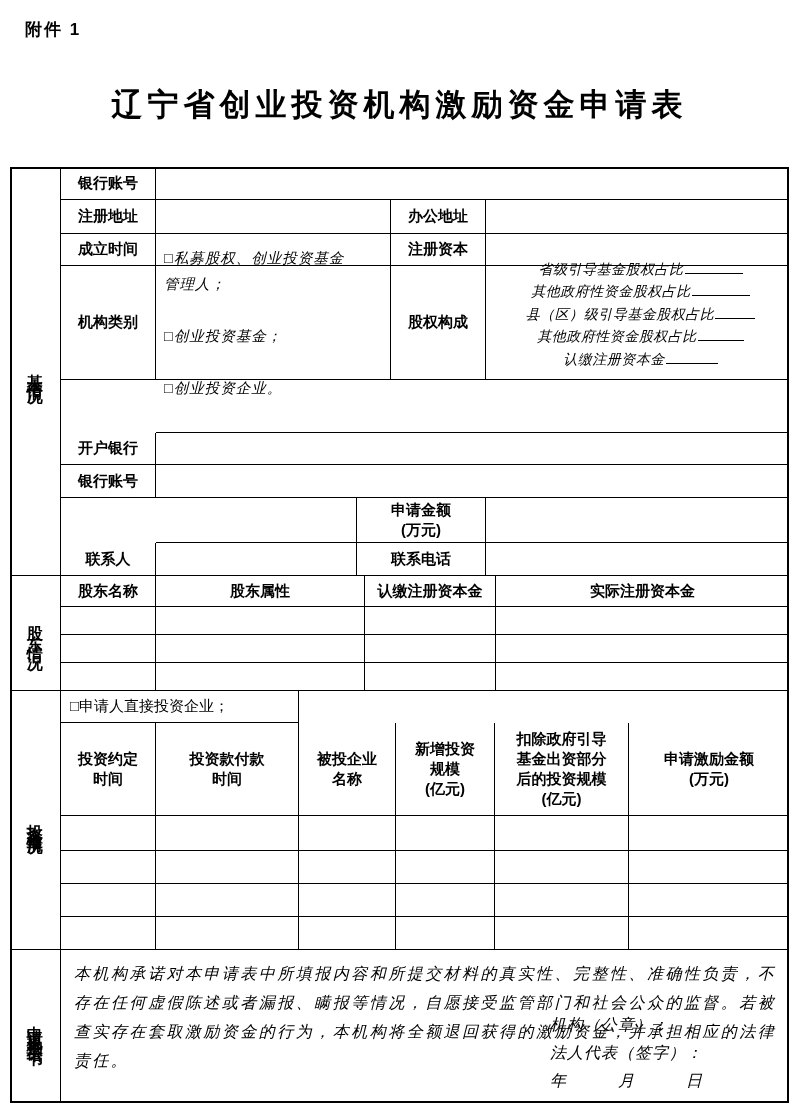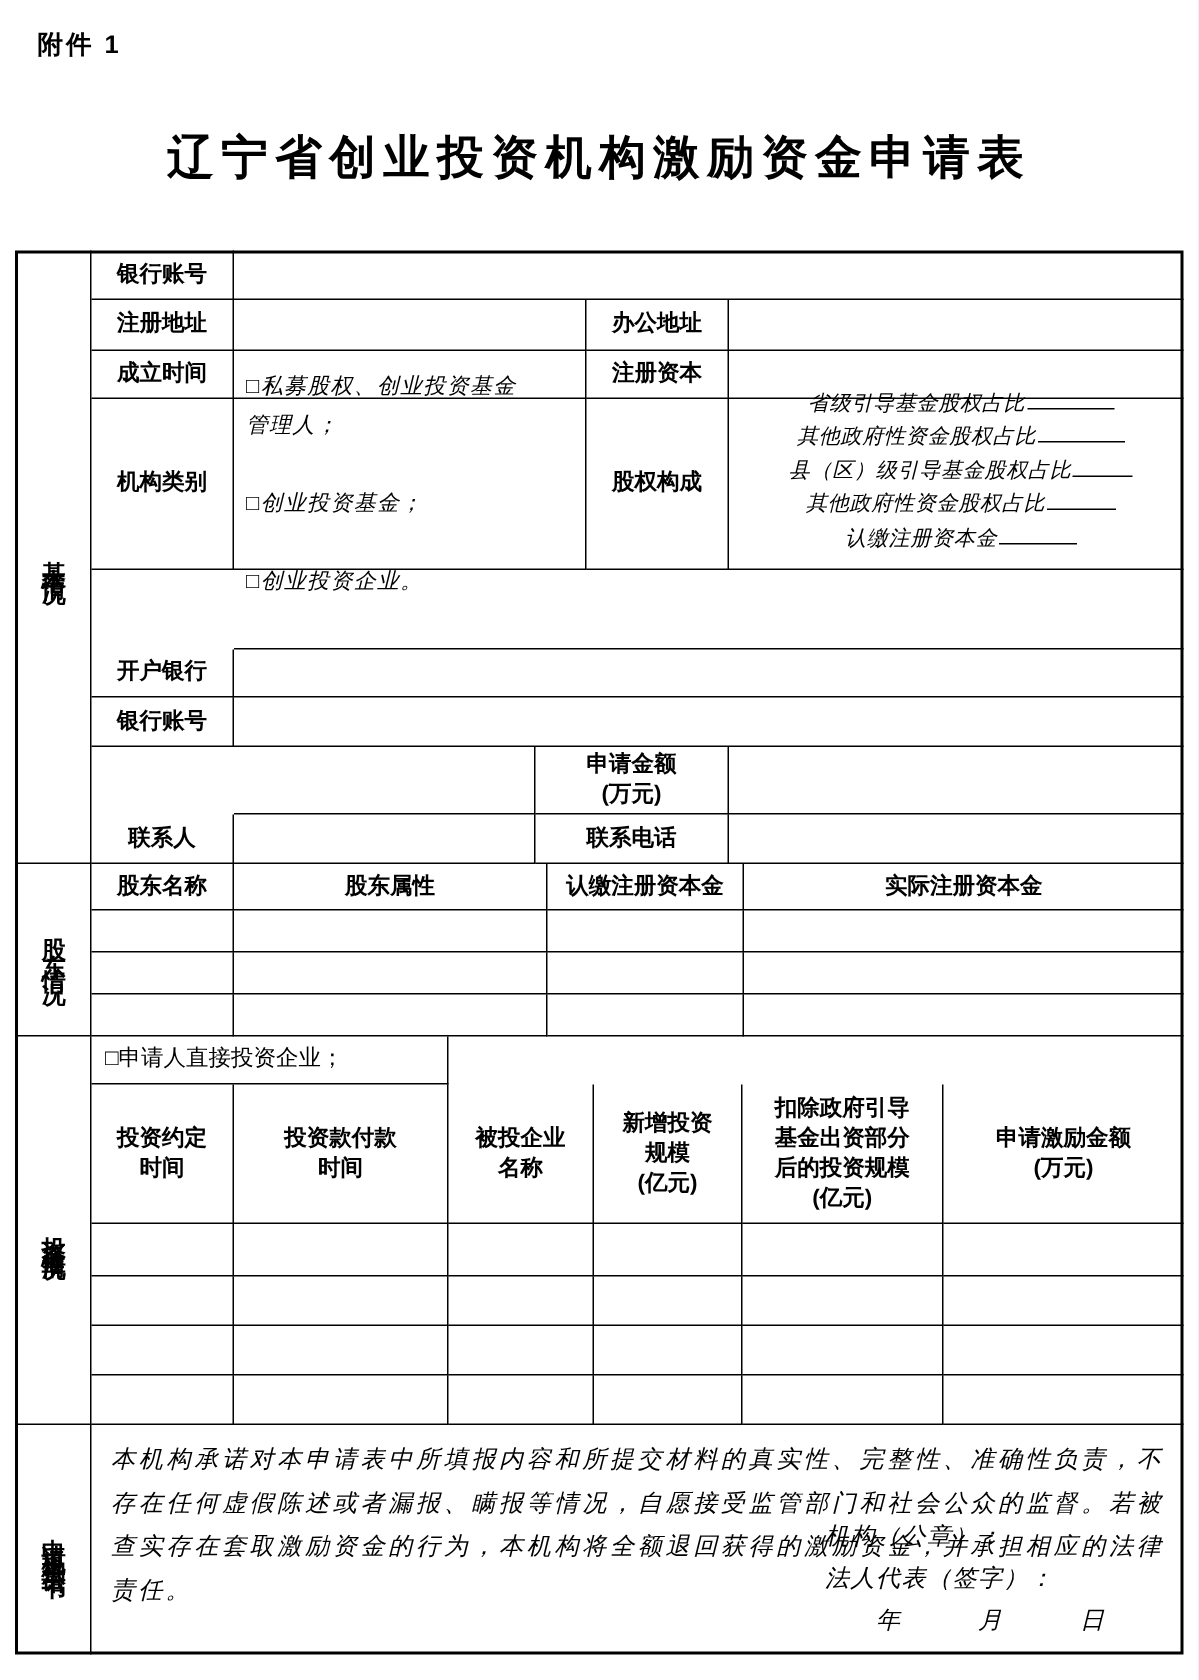--- a/index.html
+++ b/index.html
@@ -68,21 +68,21 @@
     font-weight:normal; position:relative;font-family:Liberation Serif, serif;
   }
   .commit-body {
     padding:9px 13px 0 13px; font-size:16px; line-height:29px;
     letter-spacing:2.2px; text-align:justify;
   }
   .signature {
     position:absolute; right:14px; bottom:8px; width:225px;
     font-size:16px; line-height:28px; letter-spacing:1px; text-align:left;
   }
-  .sig-date { text-align:center; padding-right:4px; }
+  .sig-date { text-align:left; padding-right:4px; }
 </style>
 </head>
 <body>
 
 <div class="page">
 
   <div class="attachment">附件 1</div>
   <div class="title">辽宁省创业投资机构激励资金申请表</div>
 
   <div class="ftable">

